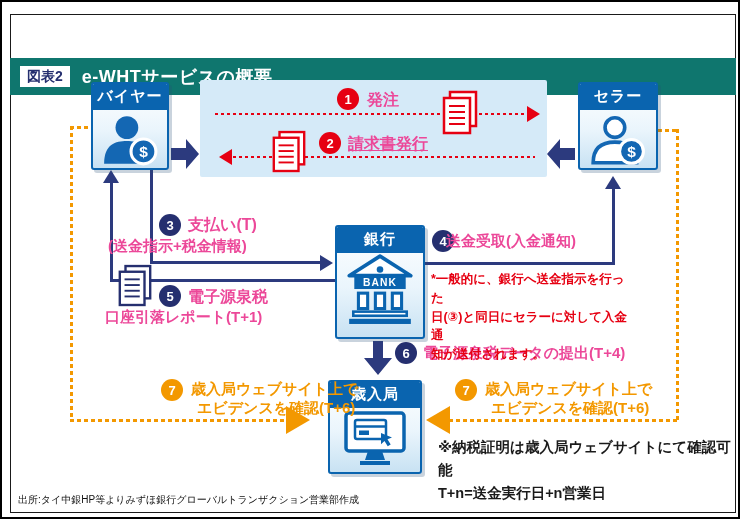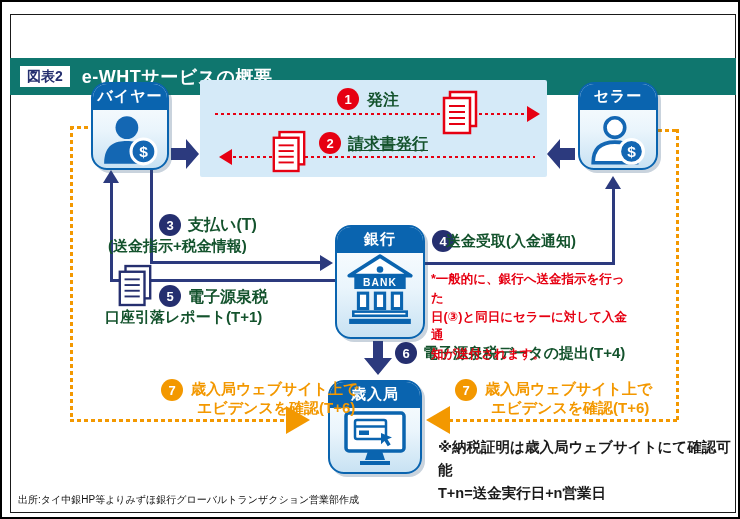--- a/index.html
+++ b/index.html
@@ -6,39 +6,39 @@
   body { background:#fff; font-family:"Liberation Sans","DejaVu Sans",sans-serif; }
   .canvas { position:relative; width:740px; height:519px; background:#fff; border:2px solid #000; overflow:hidden; }
   .inner-frame { position:absolute; left:8px; top:12px; width:726px; height:499px; border:1px solid #1a1a1a; }
 
   
   .hdr { position:absolute; left:8px; top:12px; width:726px; height:37px; background:#0f766e; display:flex; align-items:center;margin-top:44px; }
   .hdr .badge { margin-left:10px; background:#fff; color:#252f6f; font-weight:bold; font-size:14px; padding:3px 7px; line-height:1.1; }
   .hdr .title { color:#fff; font-weight:bold; font-size:18px; margin-left:12px; letter-spacing:.5px; }
 
   
-  .abox { position:absolute; border:2px solid #0a64af; border-radius:16px;
+  .abox { position:absolute; border:2px solid #0a64af; border-radius:3px;
           background:linear-gradient(180deg,#ffffff 0%,#eaf5fc 55%,#c8e2f3 100%);
           box-shadow:3px 3px 0 rgba(40,80,120,.25); overflow:hidden; }
   .abox .ahead { background:#0a64af; color:#fff; font-weight:bold; font-size:15px;
                  text-align:center; padding:3px 0 4px; letter-spacing:1px; }
   .abox .aicon { display:flex; justify-content:center; align-items:center; }
   .box-buyer  { left:89px;  top:80px;  width:78px; height:88px; }
   .box-seller { left:576px; top:80px;  width:80px; height:88px; }
   .box-bank   { left:333px; top:223px; width:90px; height:114px; }
   .box-rev    { left:326px; top:378px; width:94px; height:94px; }
 
   .center-rect { position:absolute; left:198px; top:78px; width:347px; height:97px; background:#d5eaf8; border-radius:2px; }
 
   
   .numc { position:absolute; width:22px; height:22px; border-radius:50%; color:#fff; font-weight:bold;
           font-size:13px; display:flex; align-items:center; justify-content:center; }
   .numc.red { background:#e60012; } .numc.navy { background:#252f6f; } .numc.org { background:#f39800; }
 
-  .slabel { position:absolute; font-weight:bold; white-space:nowrap; color:#14532d; }
+  .slabel { position:absolute; font-weight:bold; white-space:nowrap; color:#ec4899; }
 
   
   .nline { position:absolute; background:#2c3a7e; }
   .dot-red-h { position:absolute; height:2px; background:repeating-linear-gradient(90deg,#e60012 0 3px,transparent 3px 6px); }
   .dot-org-h { position:absolute; height:3px; background:repeating-linear-gradient(90deg,#f39800 0 4px,transparent 4px 7px); }
   .dot-org-v { position:absolute; width:3px;  background:repeating-linear-gradient(180deg,#f39800 0 4px,transparent 4px 7px); }
 
   
   .ah { position:absolute; width:0; height:0; }
   .ah-r-red  { border-top:8px solid transparent; border-bottom:8px solid transparent; border-left:13px solid #e60012; }

